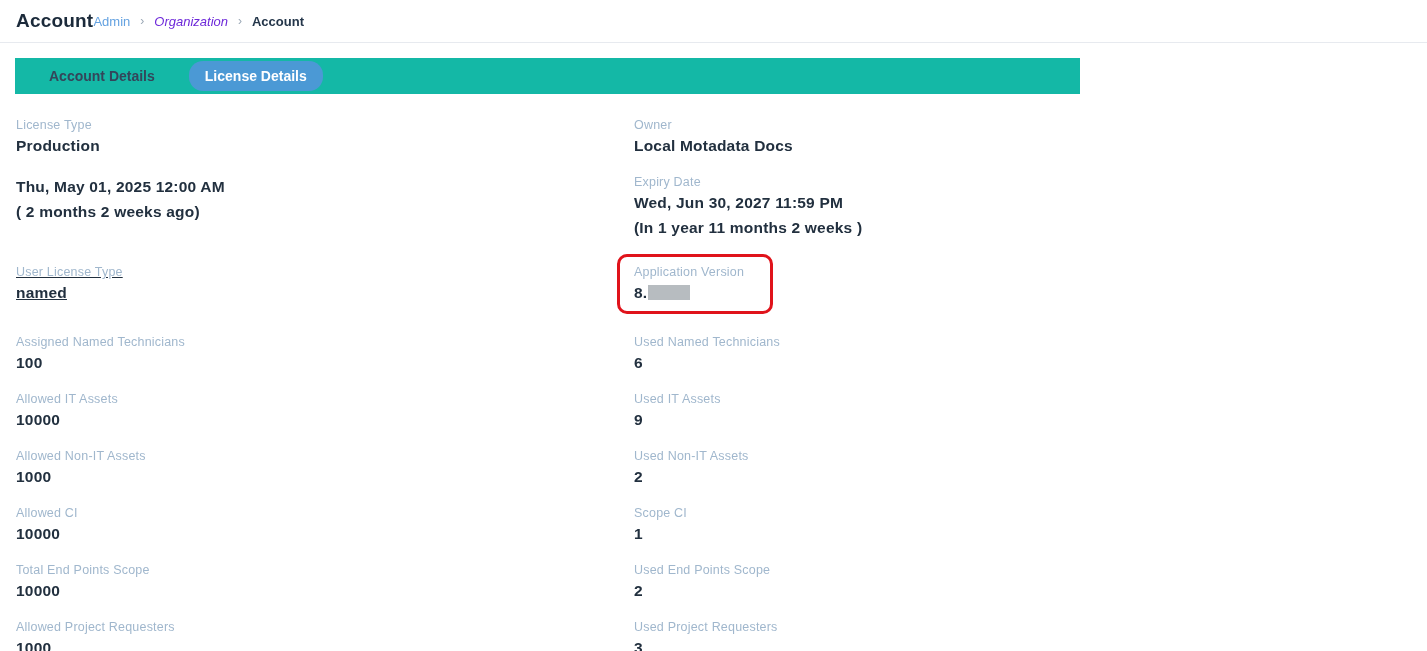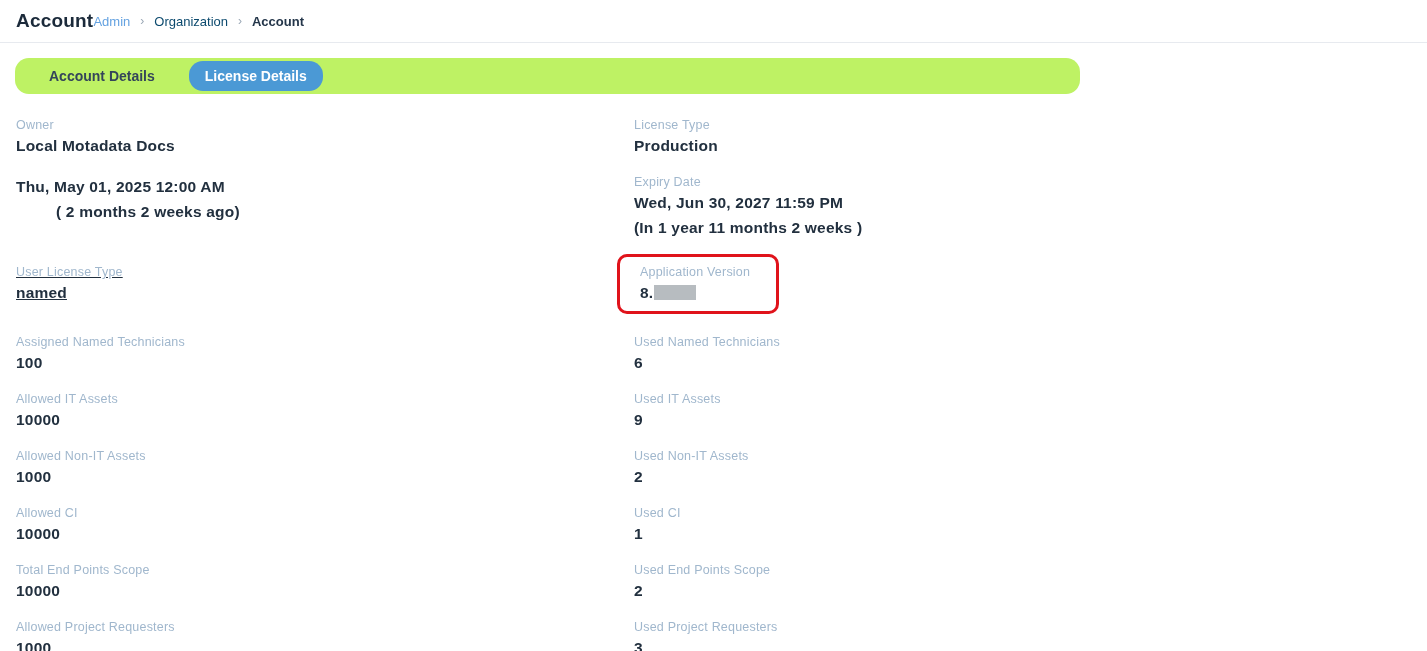--- a/index.html
+++ b/index.html
@@ -18,30 +18,30 @@
     padding:0 14px 0 16px;
     border-bottom:1px solid #e7eaef;
     background:#ffffff;
   }
   .page-title {
     font-size:19px; font-weight:700; color:#1b2a3a;
     letter-spacing:.2px;
   }
   .breadcrumb { display:flex; align-items:center; font-size:13px; }
   .crumb-link { color:#64a2e1; cursor:pointer; }
-  .crumb-mid  { color:#0c4a6e; cursor:pointer; }
+  .crumb-mid  { color:#6d28d9; cursor:pointer;font-style:italic; }
   .crumb-current { color:#24364a; font-weight:600; }
   .crumb-sep { color:#9aa7b5; font-size:12px; margin:0 10px; }
 
   
   .tabbar {
     margin:15px 0 0 15px;
     width:1065px; height:36px;
-    background:#bef264;
-    border-radius:14px;
+    background:#14b8a6;
+    border-radius:0;
     display:flex; align-items:center;
     padding-left:18px;
   }
   .tab {
     font-size:14px; font-weight:600; color:#34455a;
     padding:7px 16px; border-radius:14px;
     cursor:pointer; white-space:nowrap;
   }
   .tab.active {
     background:#4b99d5; color:#ffffff;
@@ -59,21 +59,21 @@
   .field-value {
     font-size:15.5px; font-weight:600; color:#22303f;
     line-height:22px; margin-top:2px; letter-spacing:.2px;
   }
 
   
   .annotated-box {
     display:inline-block;
     border:3px solid #e0131b;
     border-radius:10px;
-    padding:7px 26px 7px 20px;
+    padding:7px 26px 7px 14px;
     margin:-10px 6px -8px -17px;
     background:transparent;
   }
   .redacted-block {
     display:inline-block;
     width:42px; height:15px;
     background:#b7bcc0;
     vertical-align:-2px;
     margin-left:1px;
   }
@@ -94,33 +94,33 @@
 
 <div class="tabbar">
   <span class="tab">Account Details</span>
   <span class="tab active">License Details</span>
 </div>
 
 <div class="content">
 
   <div class="row">
     <div class="field">
+      <div class="field-label">License Type</div>
+      <div class="field-value">Production</div>
+    </div>
+    <div class="field">
       <div class="field-label">Owner</div>
       <div class="field-value">Local Motadata Docs</div>
     </div>
-    <div class="field">
-      <div class="field-label">License Type</div>
-      <div class="field-value">Production</div>
-    </div>
   </div>
 
   <div class="row">
     <div class="field">
       <div class="field-value">Thu, May 01, 2025 12:00 AM</div>
-      <div class="field-value" style="margin-top:3px;margin-left:40px;">( 2 months 2 weeks ago)</div>
+      <div class="field-value" style="margin-top:3px;">( 2 months 2 weeks ago)</div>
     </div>
     <div class="field">
       <div class="field-label">Expiry Date</div>
       <div class="field-value">Wed, Jun 30, 2027 11:59 PM</div>
       <div class="field-value" style="margin-top:3px;">(In 1 year 11 months 2 weeks )</div>
     </div>
   </div>
 
   <div class="row" style="margin-top:8px;text-decoration:underline;">
     <div class="field">
@@ -169,21 +169,21 @@
       <div class="field-value">2</div>
     </div>
   </div>
 
   <div class="row">
     <div class="field">
       <div class="field-label">Allowed CI</div>
       <div class="field-value">10000</div>
     </div>
     <div class="field">
-      <div class="field-label">Used CI</div>
+      <div class="field-label">Scope CI</div>
       <div class="field-value">1</div>
     </div>
   </div>
 
   <div class="row">
     <div class="field">
       <div class="field-label">Total End Points Scope</div>
       <div class="field-value">10000</div>
     </div>
     <div class="field">

